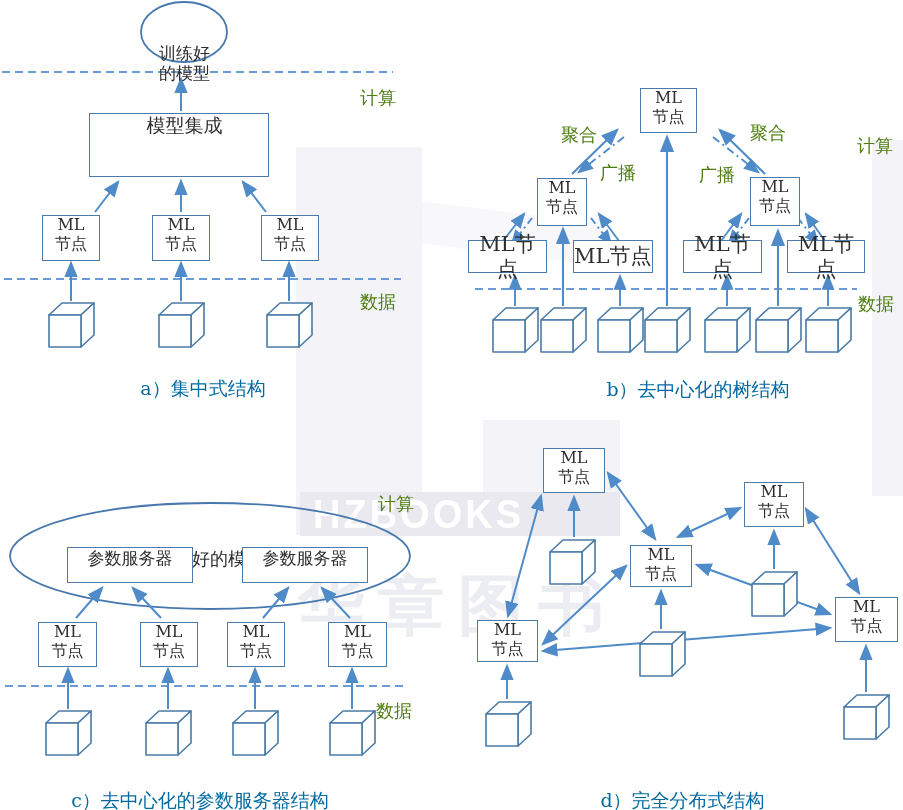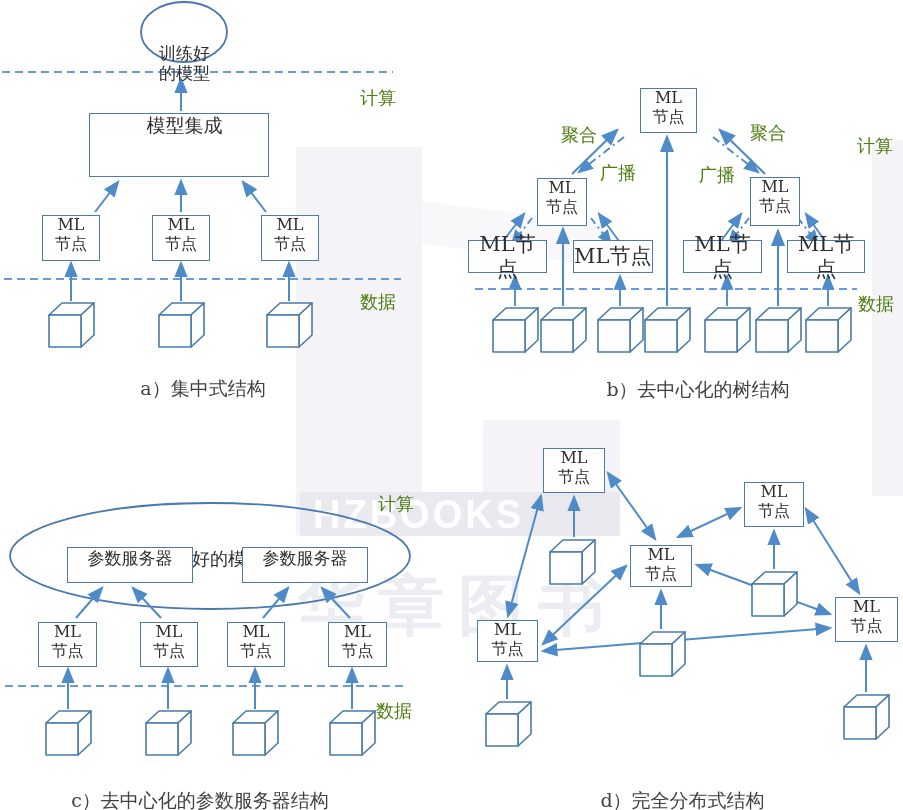--- a/index.html
+++ b/index.html
@@ -25,21 +25,21 @@
   
   .node{
     position:absolute;z-index:2;box-sizing:border-box;
     border:1.7px solid #4d7aa6;background:#fff;
     display:flex;flex-direction:column;align-items:center;
     font-size:16px;line-height:1.18;text-align:center;color:#2e2e2e;
   }
   .node.one{flex-direction:row;font-size:21px;}
   .node.big{font-size:19px;}
   .lbl{position:absolute;z-index:2;font-size:18px;color:#4d7c0f;white-space:nowrap;}
-  .cap{position:absolute;z-index:2;font-size:19px;color:#404040;text-align:center;white-space:nowrap;}
+  .cap{position:absolute;z-index:2;font-size:19px;color:#0369a1;text-align:center;white-space:nowrap;}
   .etext{position:absolute;z-index:2;text-align:center;color:#2e2e2e;margin-top:32px;}
 </style>
 </head>
 <body>
 
 <div class="canvas">
 
   <div class="wm wm-block" style="left:296px;top:147px;width:126px;height:388px;"></div>
   <div class="wm wm-block" style="left:350px;top:208px;width:250px;height:42px;transform:rotate(7deg);opacity:.55;"></div>
   <div class="wm wm-block" style="left:483px;top:420px;width:137px;height:74px;"></div>

